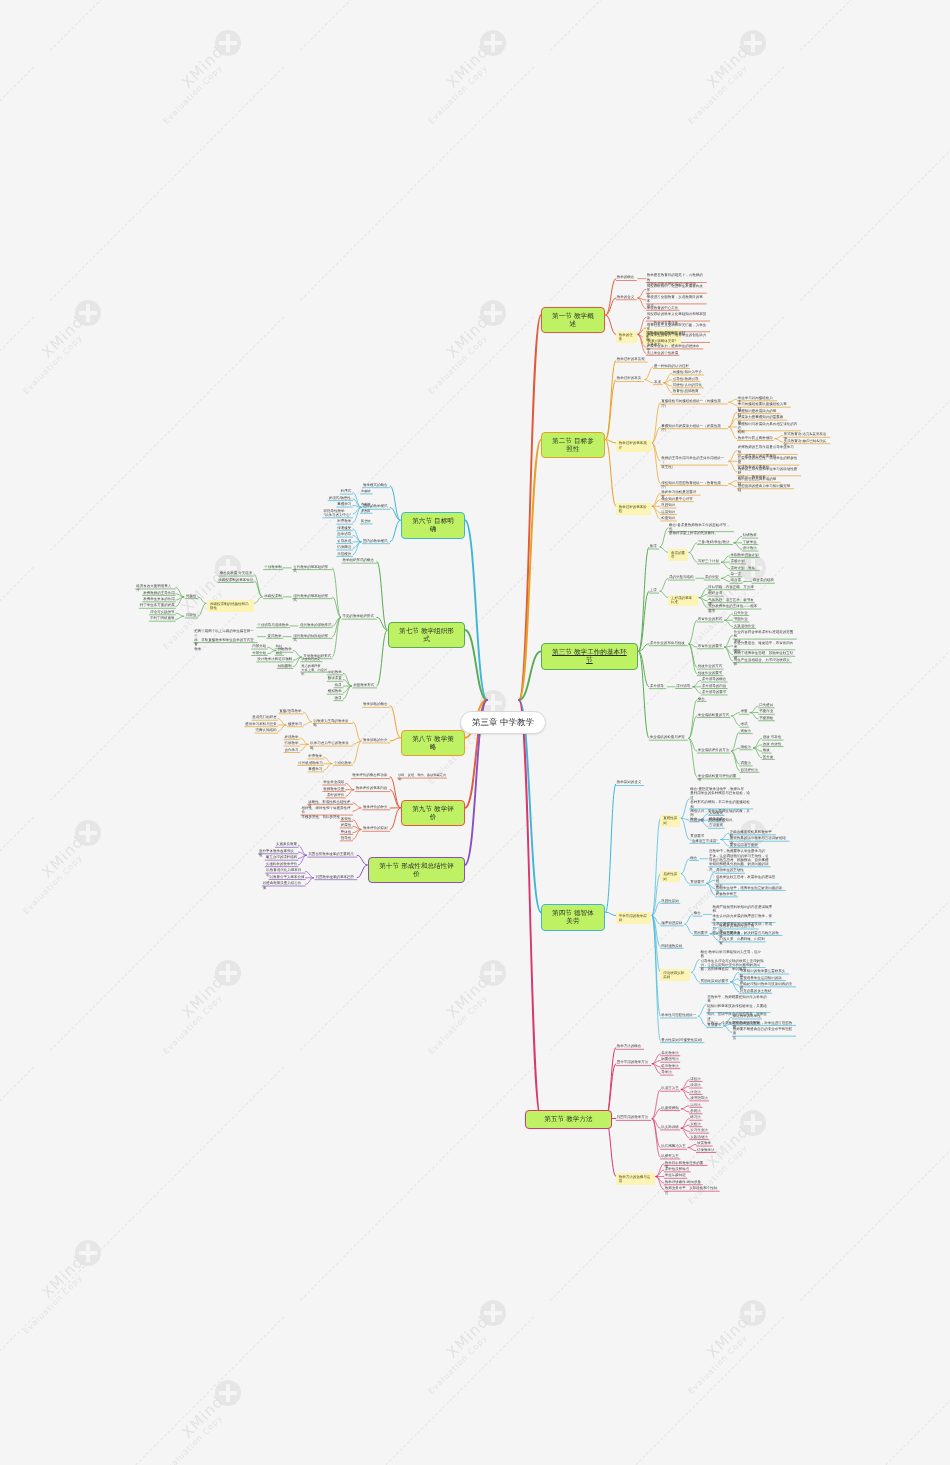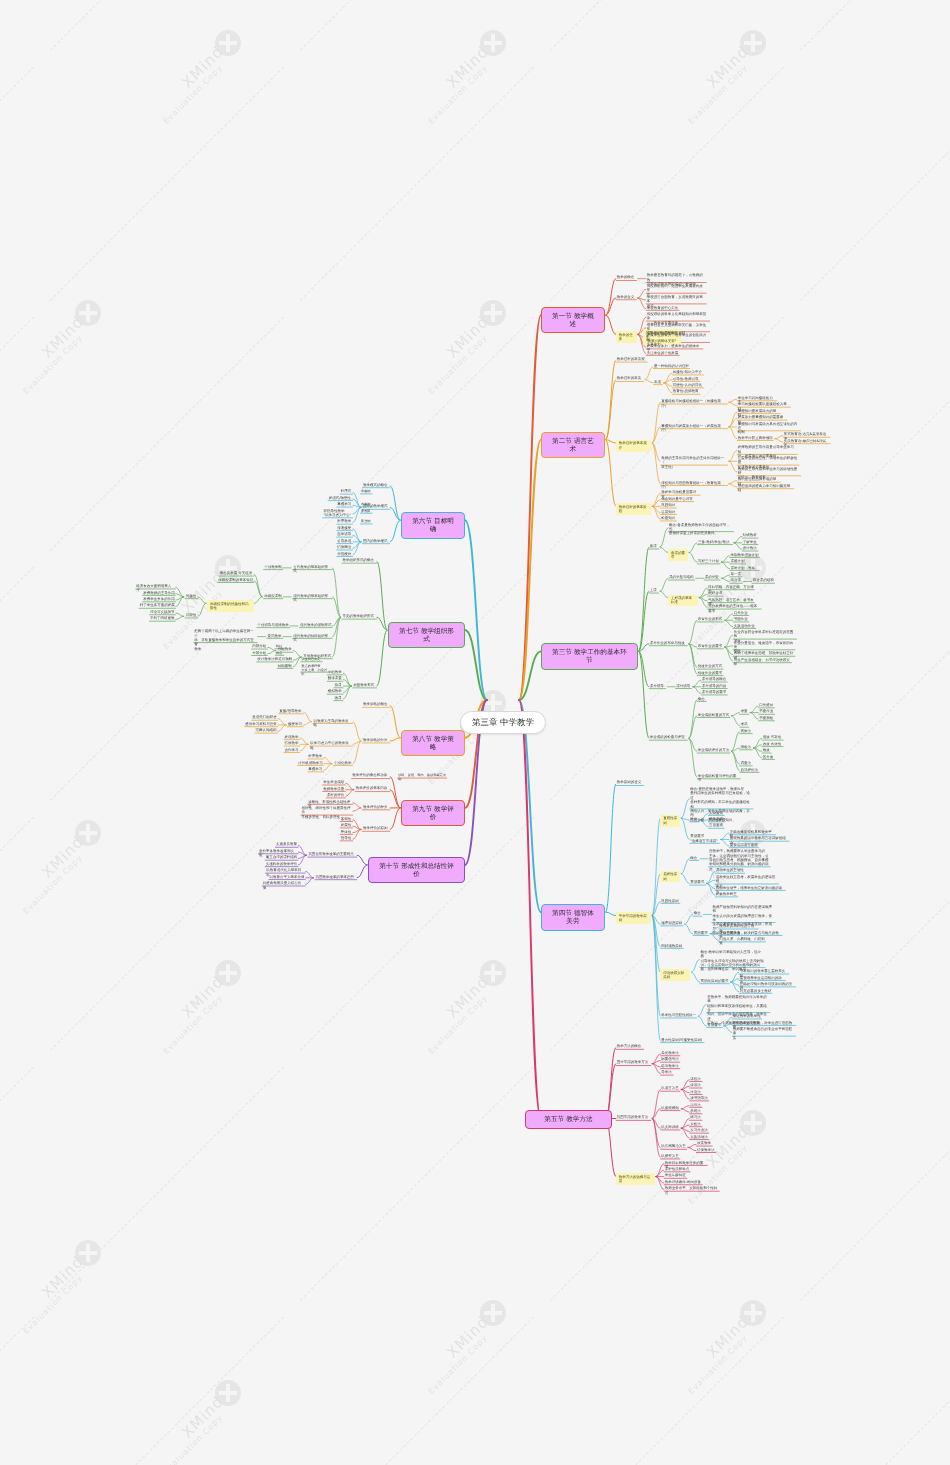--- a/index.html
+++ b/index.html
@@ -17,21 +17,21 @@
   .node{position:absolute;box-sizing:border-box;white-space:pre-wrap;
         line-height:1.25;letter-spacing:0;}
   
   .n-root{
     background:#fff;border:1px solid #d8d8d8;border-radius:13px;
     font-size:8.5px;color:#222;padding:5px 10px;text-align:center;
     box-shadow:0 1px 2px rgba(0,0,0,.07);
   }
   
   .n-sec{
-    background:#f0abfc;border:1px solid;border-radius:4px;
+    background:#bef264;border:1px solid;border-radius:4px;
     font-size:6.6px;color:#2a2a2a;padding:4px 7px;text-align:center;
   }
   
   .n-lbl{font-size:3.5px;color:#3c3c3c;padding:0 1px 1px 1px;}
   .n-lbl.sm{font-size:3.2px;}
   
   .n-hl{
     background:#fbf4b4;border:0;border-radius:1px;
     font-size:3.5px;color:#4a4a20;padding:1.5px 3px;
   }
@@ -682,21 +682,21 @@
       <div class="node n-hl" style="left: 642.83px; top: 329.1px; width: 38px; background: rgb(251, 244, 180);">我国现阶段的教学任务
 "双基+德智体美劳"</div>
       <div class="node n-lbl" style="left: 645.83px; top: 311.95px; width: 64.2px;">传授系统的科学文化基础知识和基本技能
 ——教学的首要任务</div>
       <div class="node n-lbl" style="left: 645.83px; top: 322.65px; width: 64.2px;">培养社会主义品德和审美情趣，为学生形
 成科学的世界观奠定基础</div>
       <div class="node n-lbl" style="left: 645.83px; top: 333.35px; width: 64.2px;">发展学生的智力，培养学生的创造能力和
 实践能力</div>
       <div class="node n-lbl" style="left: 645.83px; top: 344.05px; width: 57.4px;">发展学生体力，提高学生的健康水平</div>
       <div class="node n-lbl" style="left: 645.83px; top: 350.5px; width: 33.6px;">关注学生的个性发展</div>
-      <div class="node n-sec" style="left: 541px; top: 431.525px; width: 63.83px; border-color: rgb(232, 161, 39);">第二节 语言艺术</div>
+      <div class="node n-sec" style="left: 541px; top: 431.525px; width: 63.83px; border-color: rgb(232, 161, 39);">第二节 目标参照性</div>
       <div class="node n-lbl" style="left: 615.83px; top: 356.95px; width: 31.8px;">教学过程的本质观</div>
       <div class="node n-lbl" style="left: 615.83px; top: 376.425px; width: 28.2px;">教学过程的本质</div>
       <div class="node n-lbl" style="left: 653.03px; top: 363.65px; width: 37px;">是一种特殊的认识过程</div>
       <div class="node n-lbl" style="left: 653.03px; top: 379.775px; width: 9.8px;">表现</div>
       <div class="node n-lbl" style="left: 671.83px; top: 370.1px; width: 32.07px;">间接性:知识为中介</div>
       <div class="node n-lbl" style="left: 671.83px; top: 376.55px; width: 28.67px;">引导性:教师引导</div>
       <div class="node n-lbl" style="left: 671.83px; top: 383px; width: 32.07px;">简捷性:认识的简化</div>
       <div class="node n-lbl" style="left: 671.83px; top: 389.45px; width: 28.67px;">教育性:品德教育</div>
       <div class="node n-hl" style="left: 615.83px; top: 439.75px; width: 35.4px; background: rgb(251, 244, 180);">教学过程的基本规律</div>
       <div class="node n-lbl" style="left: 660.23px; top: 399.125px; width: 67.6px;">直接经验与间接经验相统一（间接性规律）</div>
@@ -720,21 +720,21 @@
 证统一、教学相长</div>
       <div class="node n-lbl" style="left: 660.23px; top: 480.625px; width: 67.6px;">传授知识与思想教育相统一（教育性规律）</div>
       <div class="node n-lbl" style="left: 736.83px; top: 477.4px; width: 43.8px;">知识是思想品德形成的基础</div>
       <div class="node n-lbl" style="left: 736.83px; top: 483.85px; width: 57.4px;">思想品德的提高为学习知识奠定基础</div>
       <div class="node n-hl" style="left: 615.83px; top: 503.075px; width: 35.4px; background: rgb(251, 244, 180);">教学过程的基本阶段</div>
       <div class="node n-lbl" style="left: 660.23px; top: 490.3px; width: 40.4px;">激发学习动机是首要环节</div>
       <div class="node n-lbl" style="left: 660.23px; top: 496.75px; width: 33.6px;">领会知识是中心环节</div>
       <div class="node n-lbl" style="left: 660.23px; top: 503.2px; width: 16.6px;">巩固知识</div>
       <div class="node n-lbl" style="left: 660.23px; top: 509.65px; width: 16.6px;">运用知识</div>
       <div class="node n-lbl" style="left: 660.23px; top: 516.1px; width: 16.6px;">检查知识</div>
-      <div class="node n-sec" style="left: 541px; top: 643.25px; width: 96.83px; border-color: rgb(90, 170, 84);">第三节 教学工作的基本环节</div>
+      <div class="node n-sec" style="left: 541px; top: 643.25px; width: 96.83px; border-color: rgb(90, 170, 84); text-decoration: underline;">第三节 教学工作的基本环节</div>
       <div class="node n-lbl" style="left: 648.83px; top: 543.9px; width: 10.2px;">备课</div>
       <div class="node n-lbl" style="left: 668.03px; top: 522.55px; width: 66.07px;">概念:备课是教师教学工作的起始环节，也
 是做好课堂上好课的先决条件。</div>
       <div class="node n-hl" style="left: 668.03px; top: 549.375px; width: 20px; background: rgb(251, 244, 180);">备课的要求</div>
       <div class="node n-lbl" style="left: 697.03px; top: 539.7px; width: 35.81px;">三备:教材/学生/教法</div>
       <div class="node n-lbl" style="left: 741.84px; top: 533.25px; width: 16.6px;">钻研教材</div>
       <div class="node n-lbl" style="left: 741.84px; top: 539.7px; width: 16.6px;">了解学生</div>
       <div class="node n-lbl" style="left: 741.84px; top: 546.15px; width: 16.6px;">设计教法</div>
       <div class="node n-lbl" style="left: 697.03px; top: 559.05px; width: 23.4px;">写好三个计划</div>
       <div class="node n-lbl" style="left: 729.43px; top: 552.6px; width: 30.2px;">学期教学进度计划</div>

